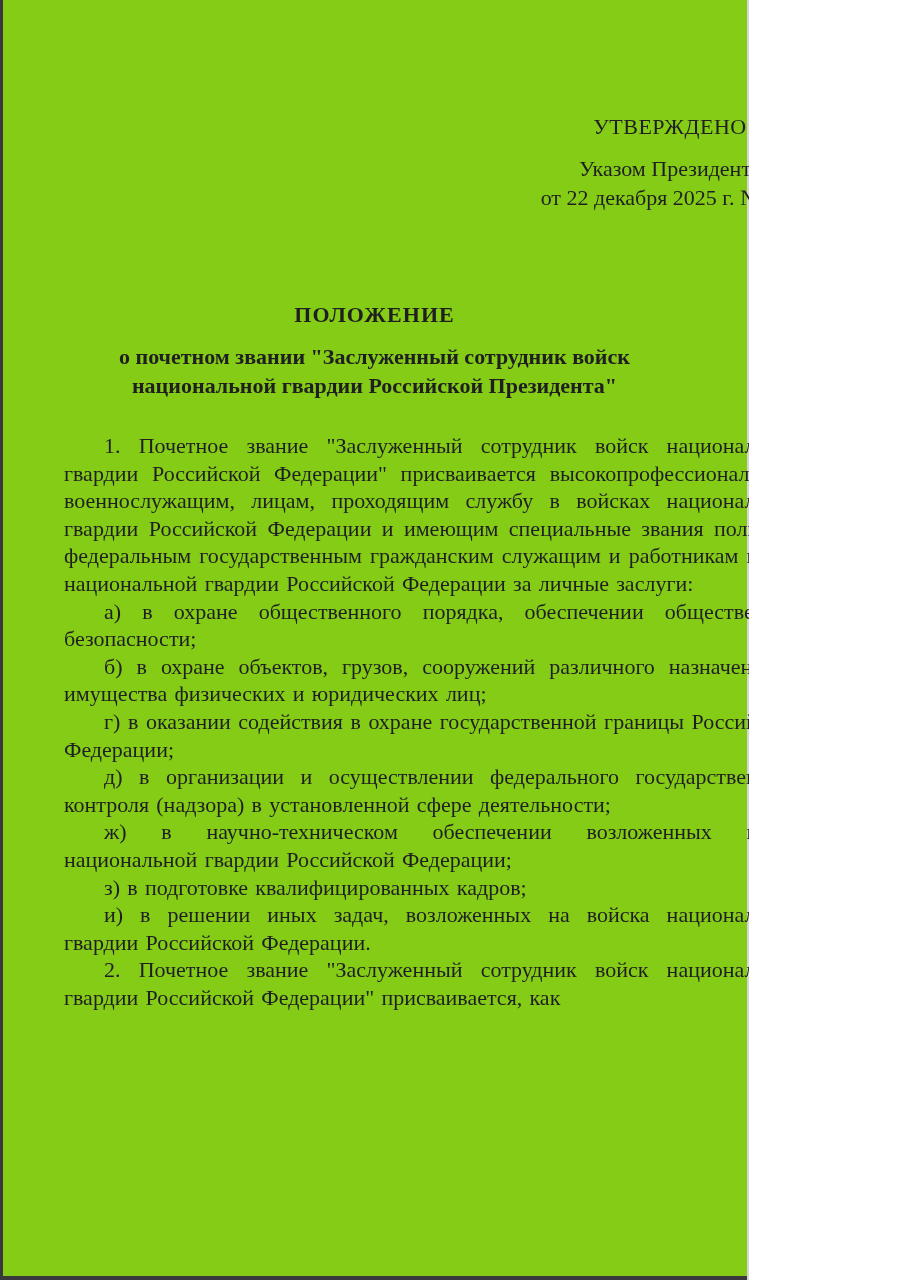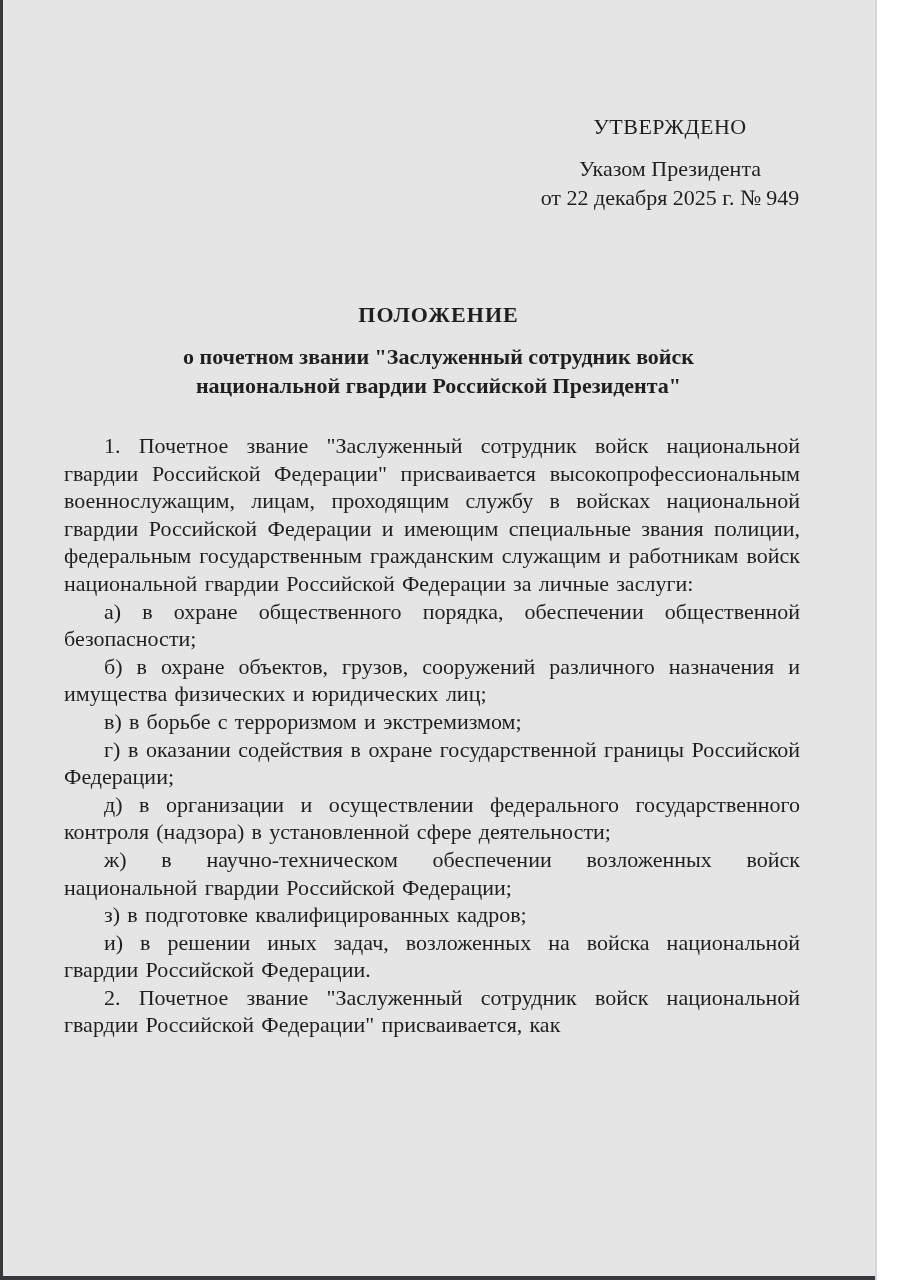--- a/index.html
+++ b/index.html
@@ -2,23 +2,23 @@
 <html><head>
 <meta charset="utf-8">
 <style>
   html, body {
     margin: 0;
     padding: 0;
     background: #ffffff;
   }
   .stage {
     position: relative;
-    width: 877px;
+    width: 749px;
     height: 1280px;
-    background: #e5e5e5;
+    background: #84cc16;
     overflow: hidden;
     font-family: "Liberation Serif", "DejaVu Serif", serif;
     color: #1f1f21;
   }
   
   .edge-left {
     position: absolute; left: 0; top: 0; width: 3px; height: 100%;
     background: #39393d;
   }
   .edge-bottom {
@@ -105,21 +105,20 @@
       <span>о почетном звании "Заслуженный сотрудник войск</span>
       <span>национальной гвардии Российской Президента"</span>
     </p>
   </div>
 
   <div class="docbody">
 
   <p class="para">1. Почетное звание "Заслуженный сотрудник войск национальной гвардии Российской Федерации" присваивается высокопрофессиональным военнослужащим, лицам, проходящим службу в войсках национальной гвардии Российской Федерации и имеющим специальные звания полиции, федеральным государственным гражданским служащим и работникам войск национальной гвардии Российской Федерации за личные заслуги:</p>
       <p class="para">а) в охране общественного порядка, обеспечении общественной безопасности;</p>
       <p class="para">б) в охране объектов, грузов, сооружений различного назначения и имущества физических и юридических лиц;</p>
-      <p class="para">в) в борьбе с терроризмом и экстремизмом;</p>
       <p class="para">г) в оказании содействия в охране государственной границы Российской Федерации;</p>
       <p class="para">д) в организации и осуществлении федерального государственного контроля (надзора) в установленной сфере деятельности;</p>
       <p class="para">ж) в научно-техническом обеспечении возложенных войск национальной гвардии Российской Федерации;</p>
       <p class="para">з) в подготовке квалифицированных кадров;</p>
       <p class="para">и) в решении иных задач, возложенных на войска национальной гвардии Российской Федерации.</p>
       <p class="para">2. Почетное звание "Заслуженный сотрудник войск национальной гвардии Российской Федерации" присваивается, как</p>
     </div>
 
 </div>
 

